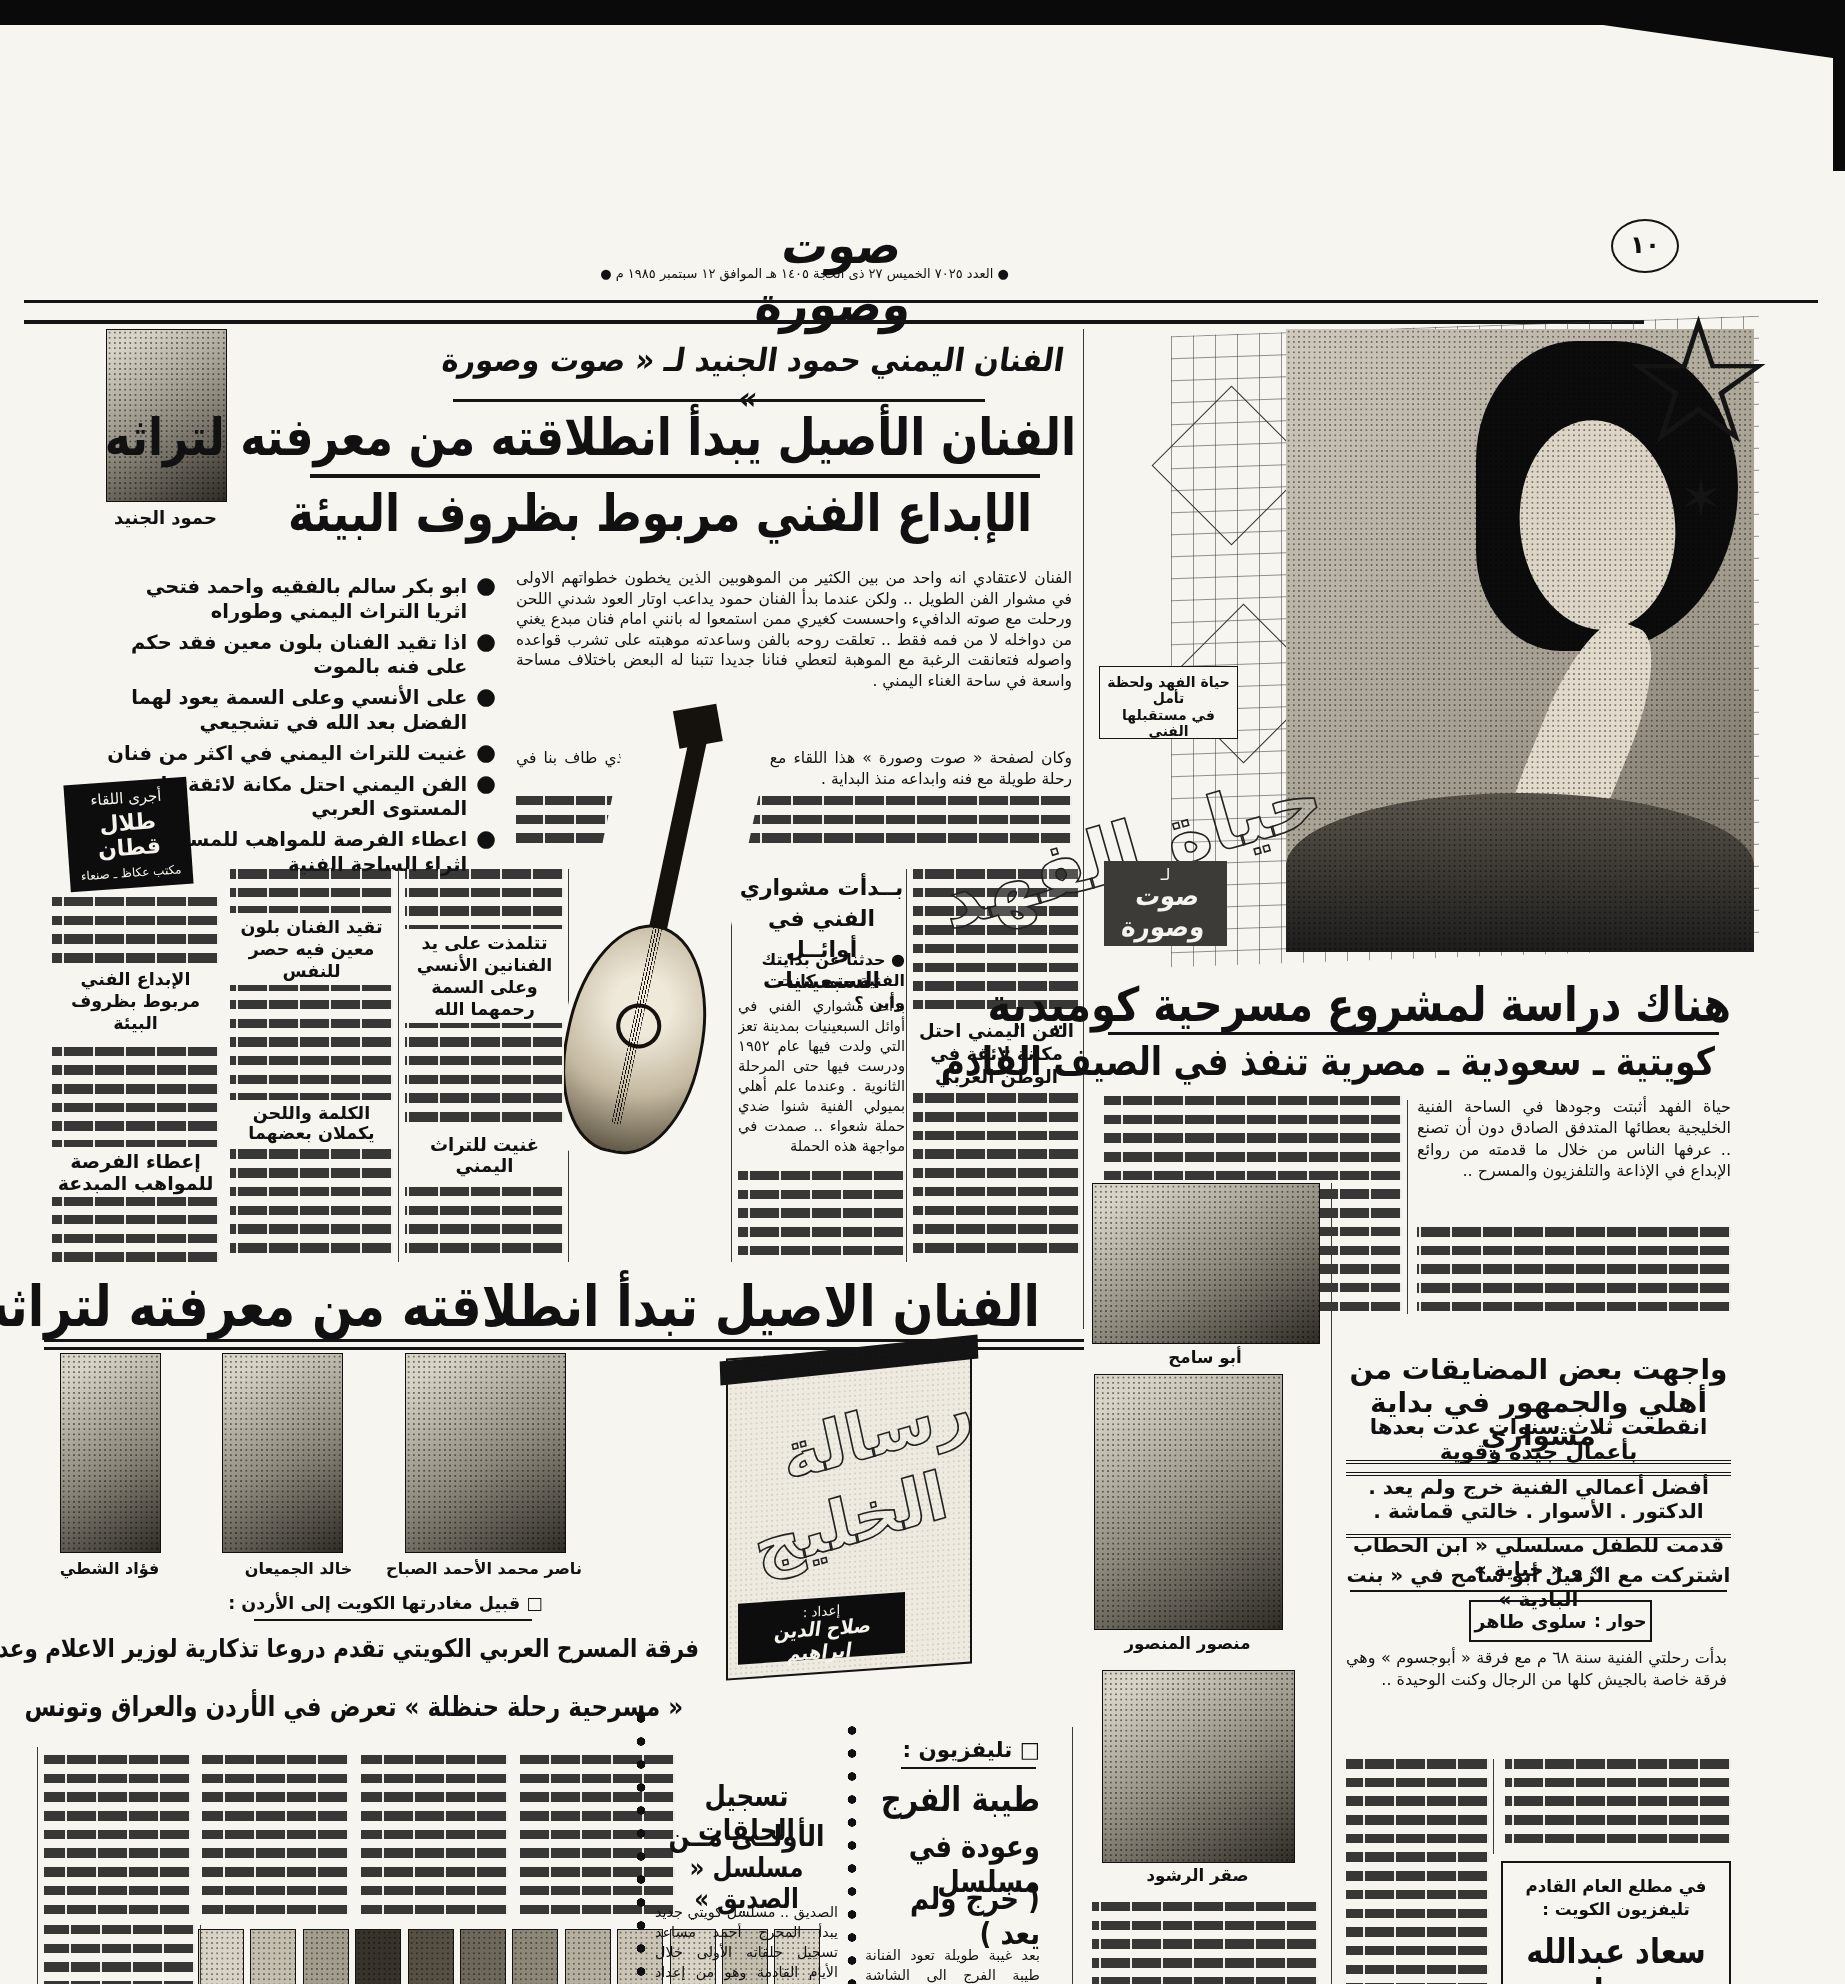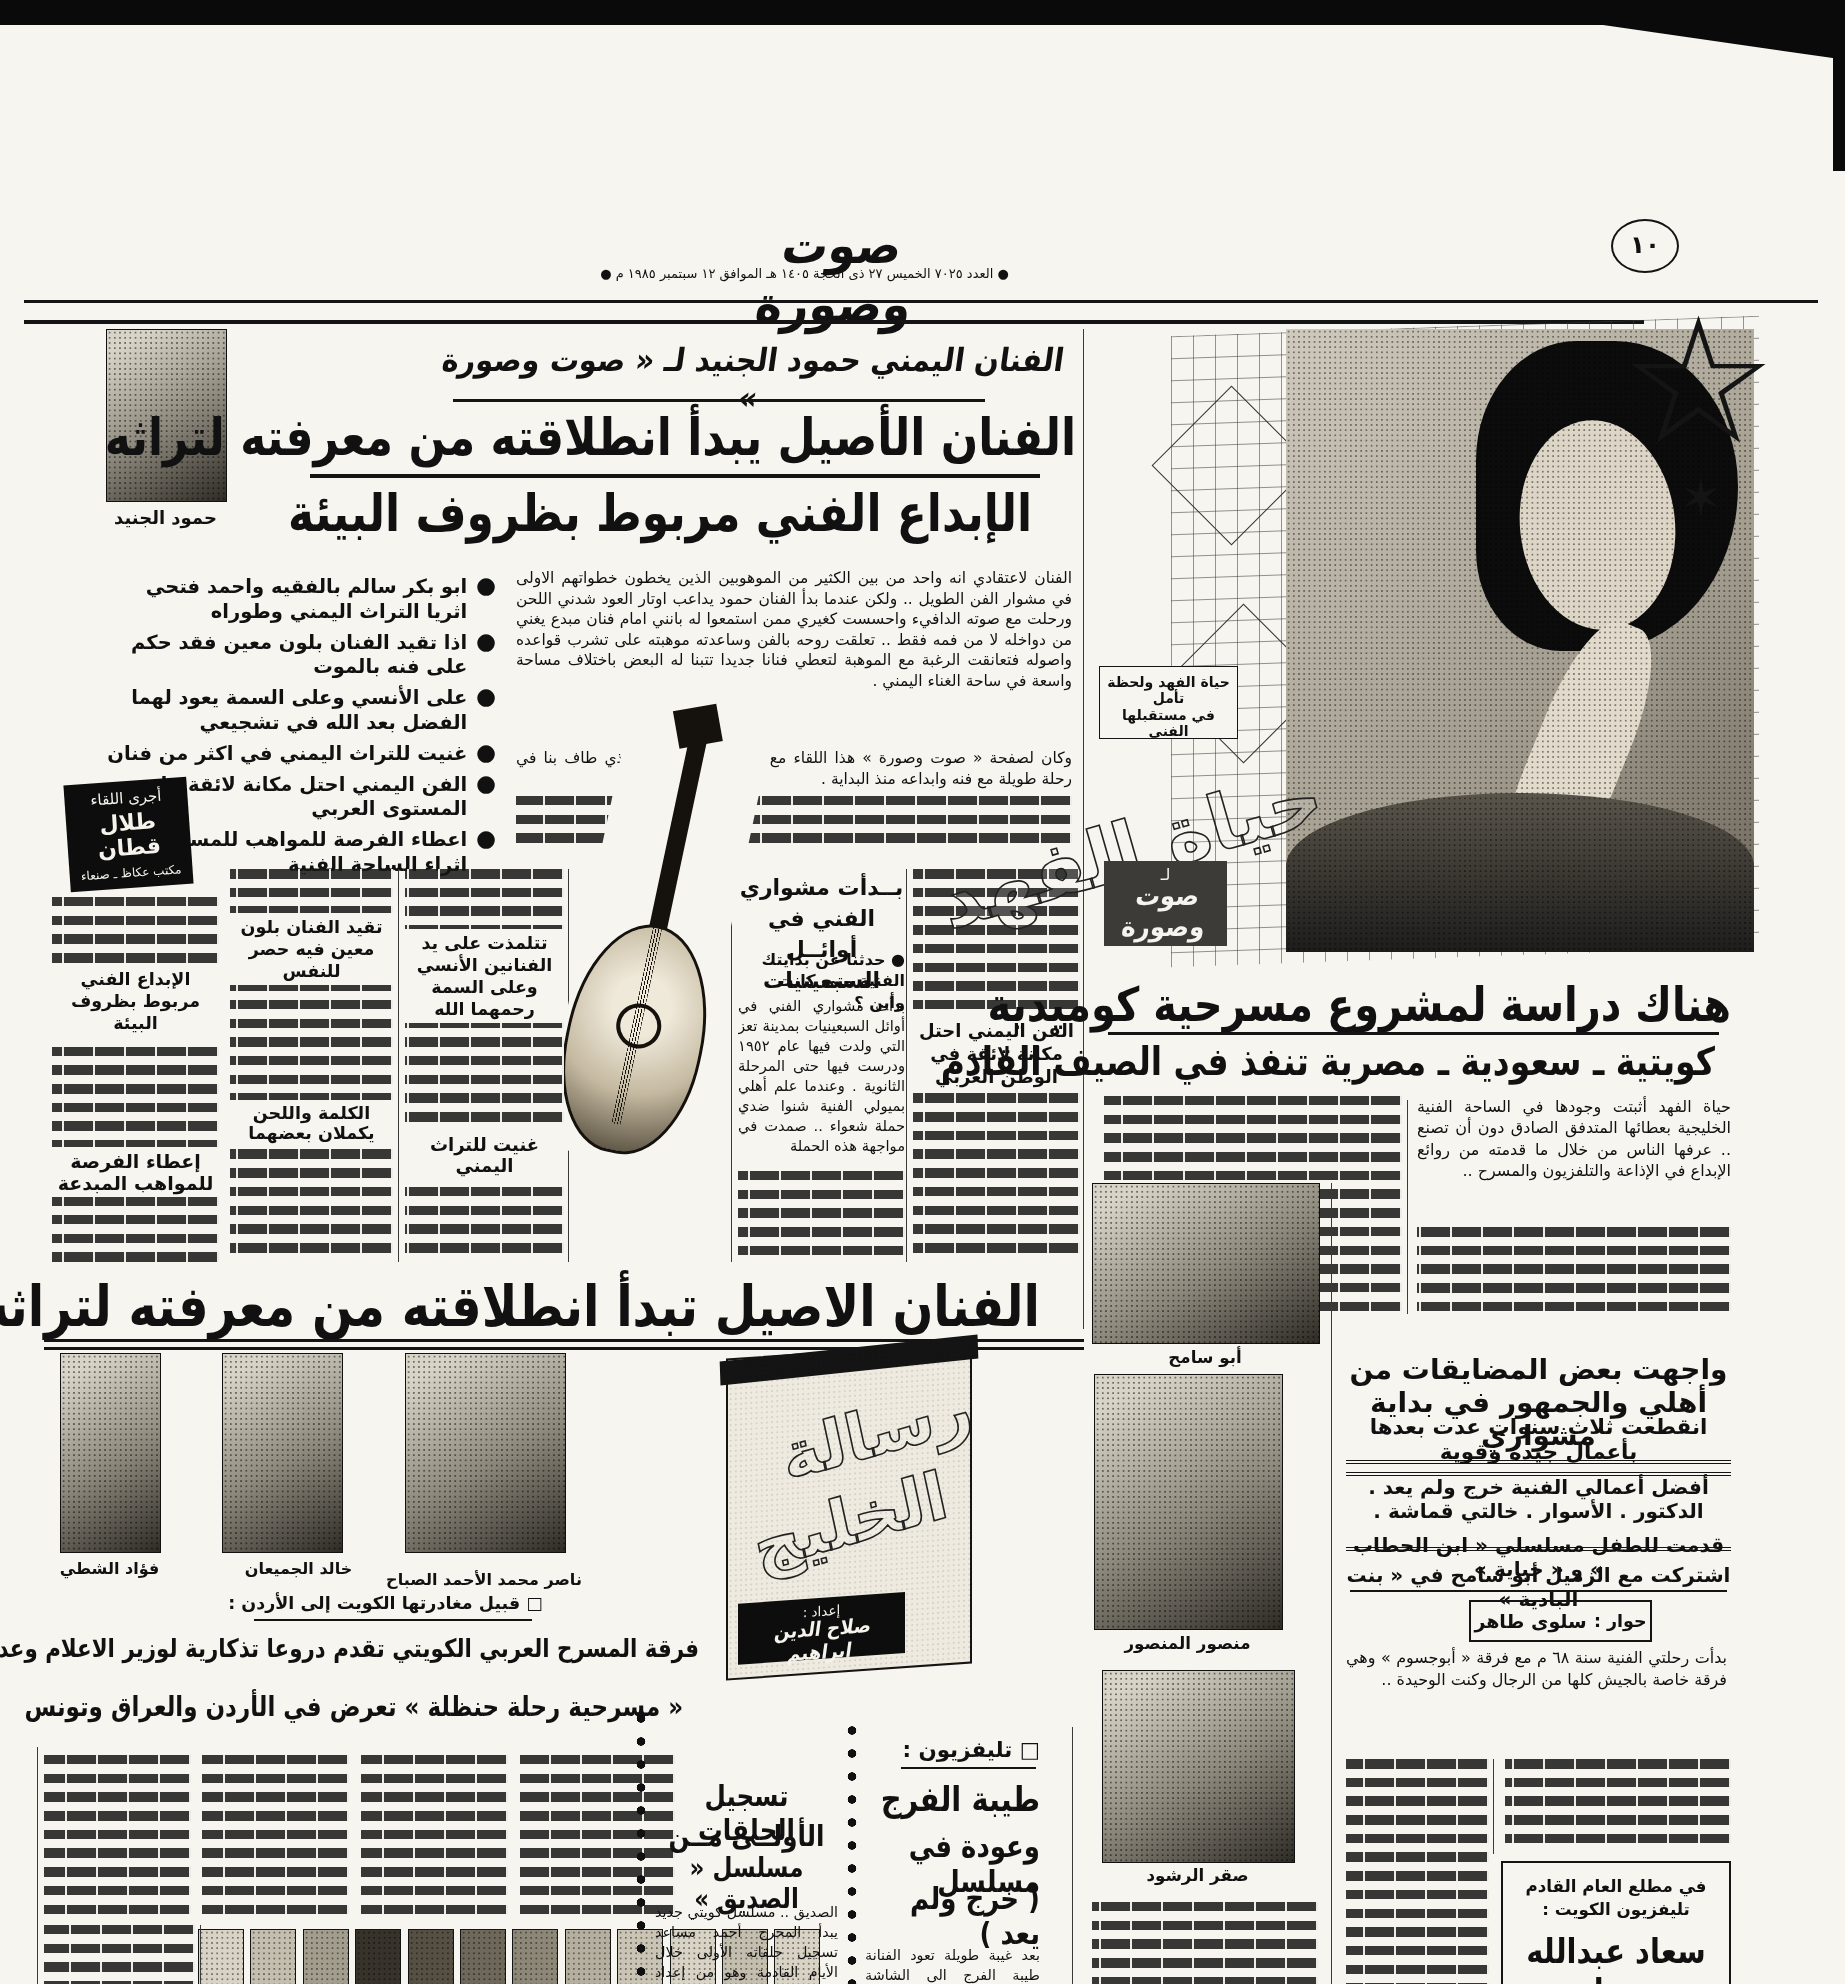--- a/index.html
+++ b/index.html
@@ -179,21 +179,21 @@
   <div class="abs photo" style="left:1092px;top:1183px;width:226px;height:159px;"></div>
   <div class="abs b c paperbg" style="left:1092px;top:1347px;width:226px;font-size:16.7px;">أبو سامح</div>
   <div class="abs photo" style="left:1094px;top:1374px;width:187px;height:254px;"></div>
   <div class="abs b c paperbg" style="left:1094px;top:1633px;width:187px;font-size:16.7px;">منصور المنصور</div>
   <div class="abs photo" style="left:1102px;top:1670px;width:191px;height:191px;"></div>
   <div class="abs b c paperbg" style="left:1102px;top:1865px;width:191px;font-size:16.7px;">صقر الرشود</div>
   <div class="abs sim" style="left:1092px;top:1902px;width:226px;height:750px;"></div>
 
   <div class="abs b c rtl barline" style="left:1346px;top:1353px;width:385px;font-size:28px;padding-bottom:8px;">واجهت بعض المضايقات من أهلي والجمهور في بداية مشواري</div>
   <div class="abs b c rtl barline" style="left:1346px;top:1414px;width:385px;font-size:21.4px;padding-bottom:8px;">انقطعت ثلاث سنوات عدت بعدها بأعمال جيدة وقوية</div>
-  <div class="abs b c rtl barline" style="left:1346px;top:1475px;width:385px;font-size:20px;padding-bottom:24px;">أفضل أعمالي الفنية خرج ولم يعد . الدكتور . الأسوار . خالتي قماشة .</div>
+  <div class="abs b c rtl barline" style="left:1346px;top:1475px;width:385px;font-size:20px;padding-bottom:11px;">أفضل أعمالي الفنية خرج ولم يعد . الدكتور . الأسوار . خالتي قماشة .</div>
   <div class="abs b c rtl" style="left:1346px;top:1533px;width:385px;font-size:20px;">قدمت للطفل مسلسلي « ابن الحطاب » و « حباية »</div>
   <div class="abs b c rtl" style="left:1346px;top:1563px;width:385px;font-size:20px;">اشتركت مع الزميل أبو سامح في « بنت البادية »</div>
   <div class="abs hr" style="left:1350px;top:1590px;width:377px;height:2.4px;"></div>
 
   <div class="abs c" style="left:1469px;top:1600px;width:179px;height:38px;border:2px solid #141414;display:flex;align-items:center;justify-content:center;gap:7.1px;">
     <span class="b" style="font-size:17.5px;">حوار :</span>
     <span class="b" style="font-size:19px;">سلوى طاهر</span>
   </div>
 
   <div class="abs j rtl" style="left:1346px;top:1647px;width:381px;height:99px;font-size:16px;line-height:22px;overflow:hidden;">بدأت رحلتي الفنية سنة ٦٨ م مع فرقة « أبوجسوم » وهي فرقة خاصة بالجيش كلها من الرجال وكنت الوحيدة ..</div>
@@ -206,21 +206,21 @@
     <div class="b c rtl" style="font-size:16.7px;line-height:23px;">في مطلع العام القادم تليفزيون الكويت :</div>
     <div class="b c display" style="font-size:29px;margin-top:16px;">سعاد عبدالله وحياة</div>
 
   </div>
 
   <div class="abs photo" style="left:60px;top:1353px;width:99px;height:198px;"></div>
   <div class="abs photo" style="left:222px;top:1353px;width:119px;height:198px;"></div>
   <div class="abs photo" style="left:405px;top:1353px;width:159px;height:198px;"></div>
   <div class="abs b c" style="left:44px;top:1559px;width:131px;font-size:16px;">فؤاد الشطي</div>
   <div class="abs b c" style="left:233px;top:1559px;width:131px;font-size:16px;">خالد الجميعان</div>
-  <div class="abs b c" style="left:381px;top:1559px;width:206px;font-size:16px;margin-top:11px;">ناصر محمد الأحمد الصباح</div>
+  <div class="abs b c" style="left:381px;top:1559px;width:206px;font-size:16px;">ناصر محمد الأحمد الصباح</div>
 
   <div class="abs scroll" style="left:726px;top:1350px;width:242px;height:318px;">
     <div class="abs" style="left:-8px;top:-4px;width:258px;height:24px;background:#141414;transform:rotate(-2deg);"></div>
     <div class="abs half" style="left:0;top:0;width:100%;height:100%;opacity:.25;"></div>
     <div class="abs outline-text nw" style="left:52px;top:44px;font-size:66px;transform:rotate(-12deg);">رسالة</div>
     <div class="abs outline-text nw" style="left:24px;top:131px;font-size:66px;transform:rotate(-12deg);">الخليج</div>
     <div class="abs black-box c" style="left:10px;top:244px;width:167px;height:56px;padding-top:4.8px;">
       <div style="font-size:13.5px;">إعداد :</div>
       <div class="b skew" style="font-size:18px;">صلاح الدين ابراهيم</div>
     </div>

